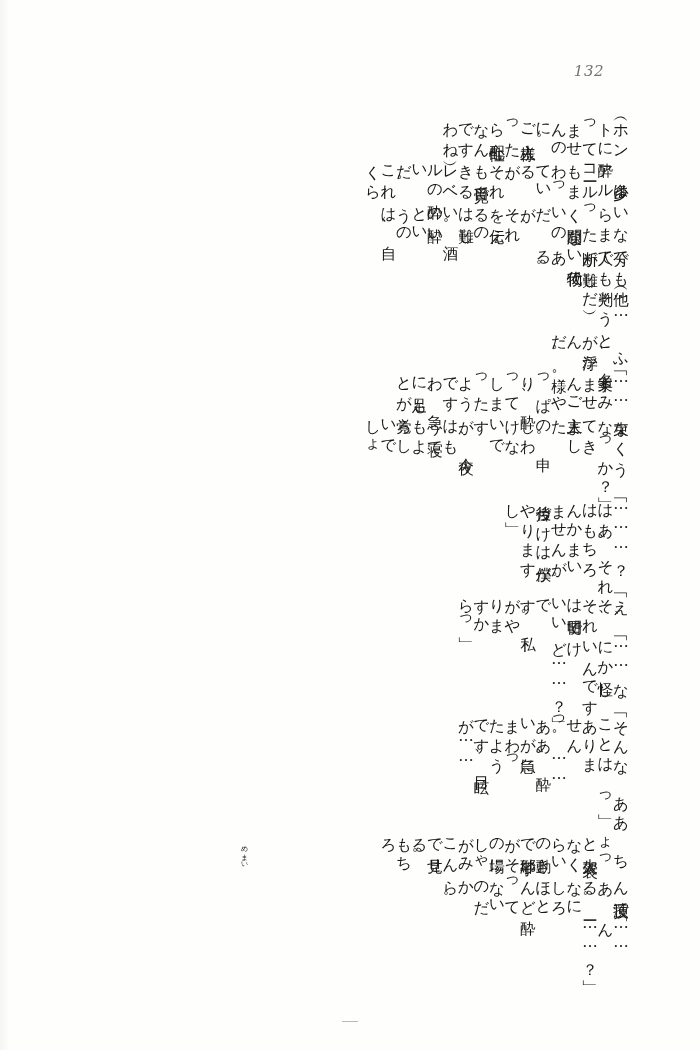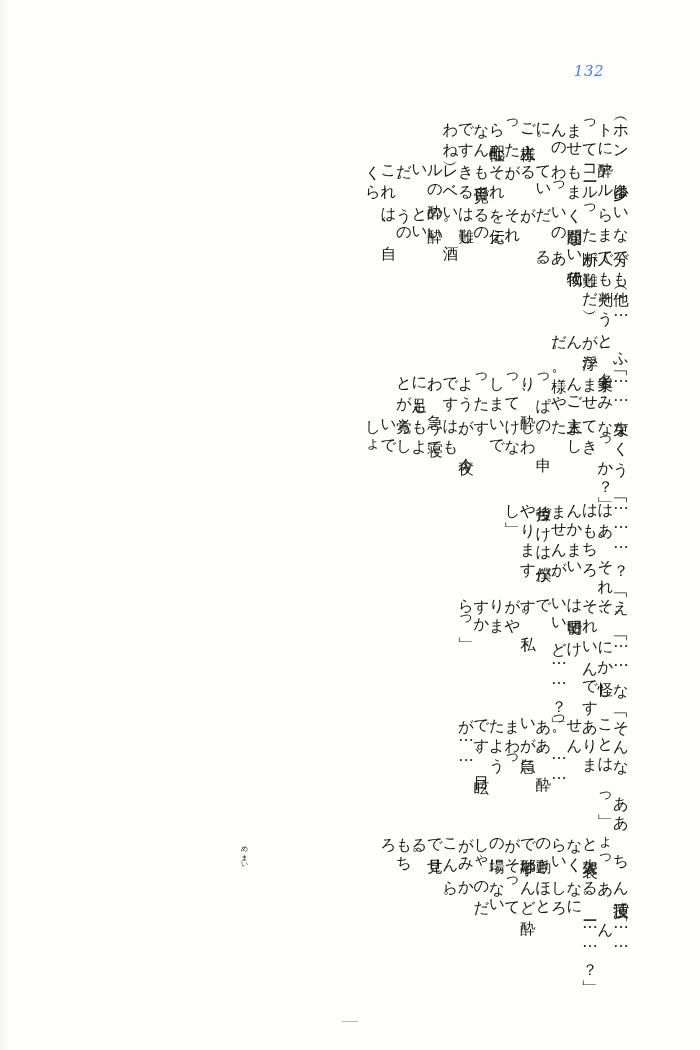--- a/index.html
+++ b/index.html
@@ -21,21 +21,21 @@
     background: #fefefd;
   }
   
   .page-number {
     position: absolute;
     top: 62px;
     right: 96px;
     font-size: 15px;
     font-style: italic;
     font-family: "DejaVu Serif", "Liberation Serif", serif;
-    color: #3b82f6;
+    color: #737373;
     letter-spacing: 0.5px;
   }
   
   .text-block {
     position: absolute;
     top: 112px;
     right: 72px;
     left: 72px;
     height: 860px;
     display: flex;

